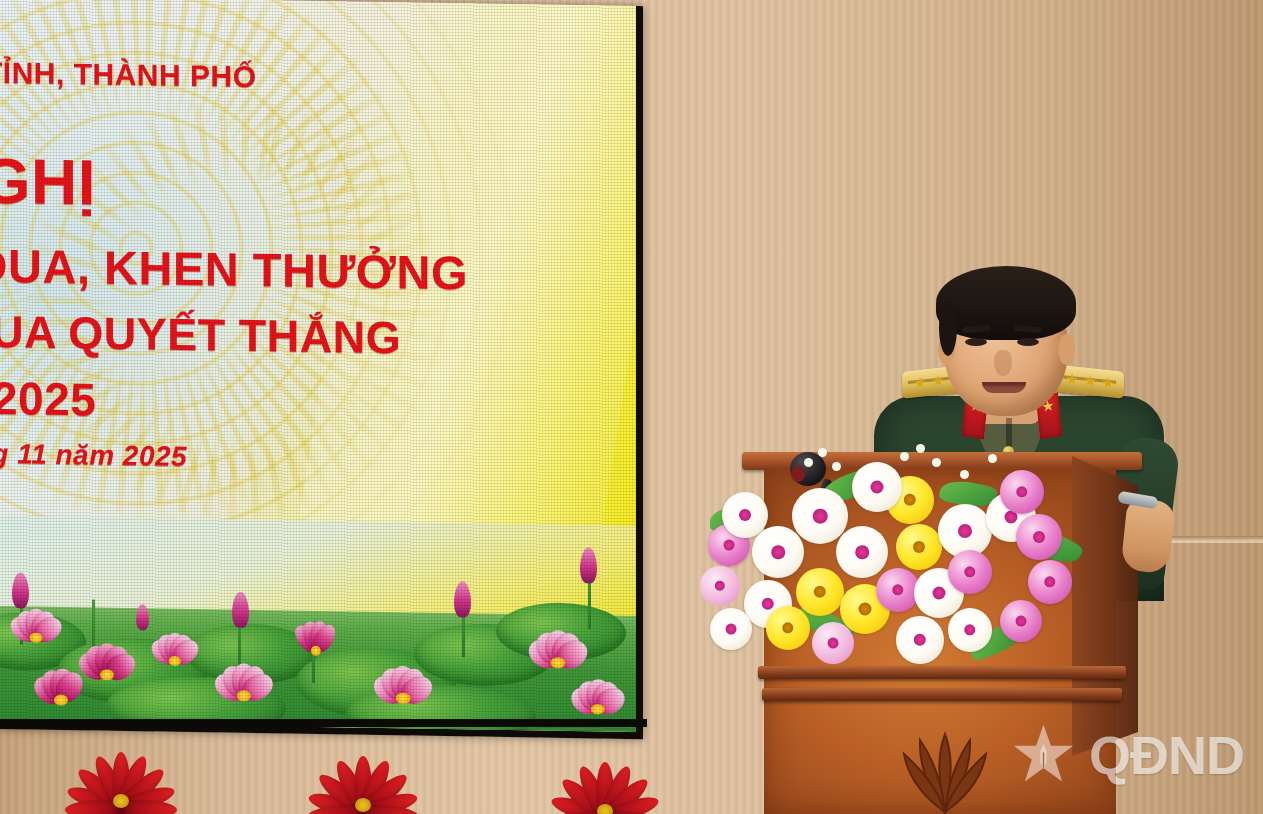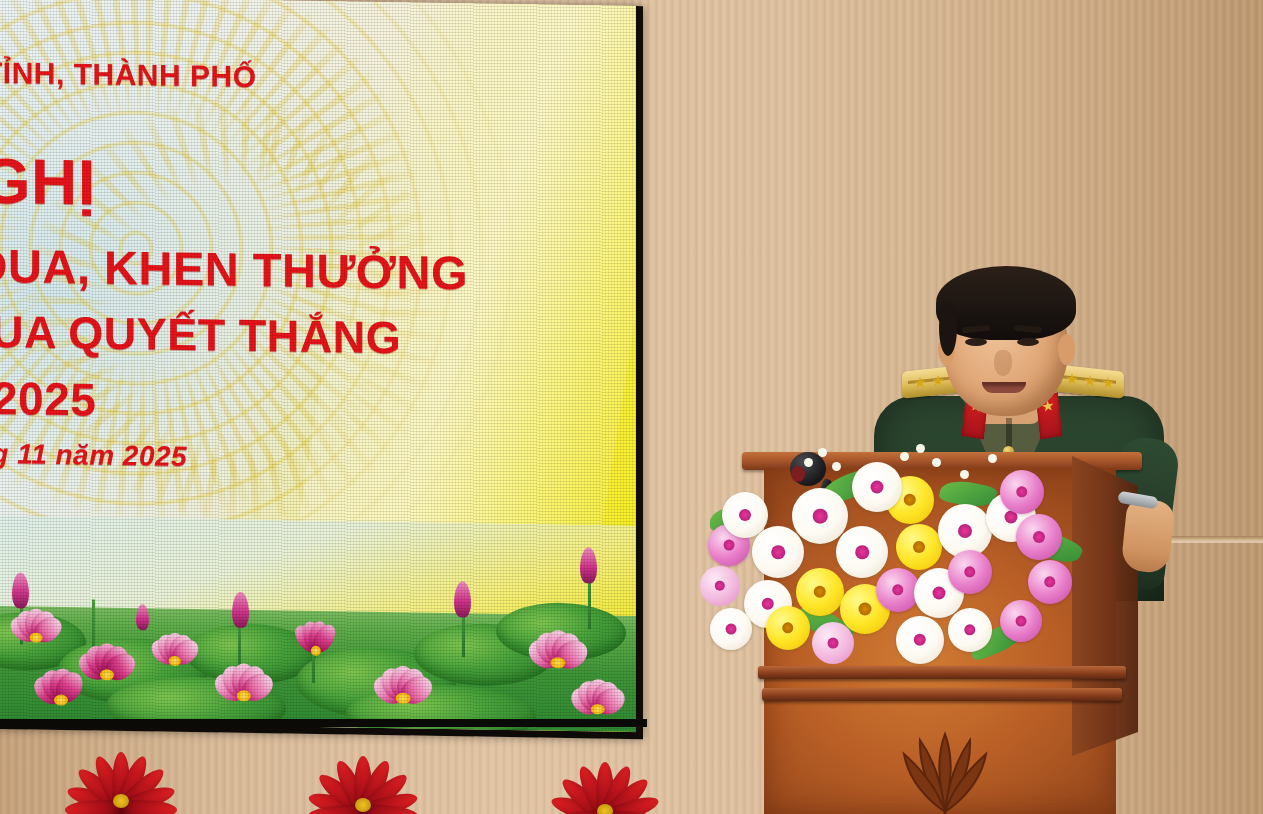--- a/index.html
+++ b/index.html
@@ -736,14 +736,24 @@
     <span style="transform:translate(-50%,-100%) rotate(-24deg)"></span>
     <span style="transform:translate(-50%,-100%) rotate(0deg)"></span>
     <span style="transform:translate(-50%,-100%) rotate(24deg)"></span>
     <span style="transform:translate(-50%,-100%) rotate(48deg)"></span>
     <span style="transform:translate(-50%,-100%) rotate(72deg)"></span>
     <span style="transform:translate(-50%,-100%) rotate(-95deg)"></span>
     <span style="transform:translate(-50%,-100%) rotate(95deg)"></span>
     <div class="pc"></div>
   </div>
 
+  <div id="watermark">
+    <div id="wm-star">
+      <svg viewBox="0 0 100 100">
+        <polygon points="50,2 61.8,35.5 97,35.5 68.5,57 79.5,92 50,70.5 20.5,92 31.5,57 3,35.5 38.2,35.5" fill="rgba(255,255,255,.70)"></polygon>
+        <path d="M50 32 L55 44 L55 62 L50 72 L45 62 L45 44 Z" fill="rgba(255,255,255,.95)"></path>
+        <line x1="50" y1="46" x2="50" y2="70" stroke="rgba(120,90,60,.85)" stroke-width="2.2"></line>
+      </svg>
+    </div>
+    <div id="wm-text">QĐND</div>
+  </div>
 
 </div>
 
 </body></html>

